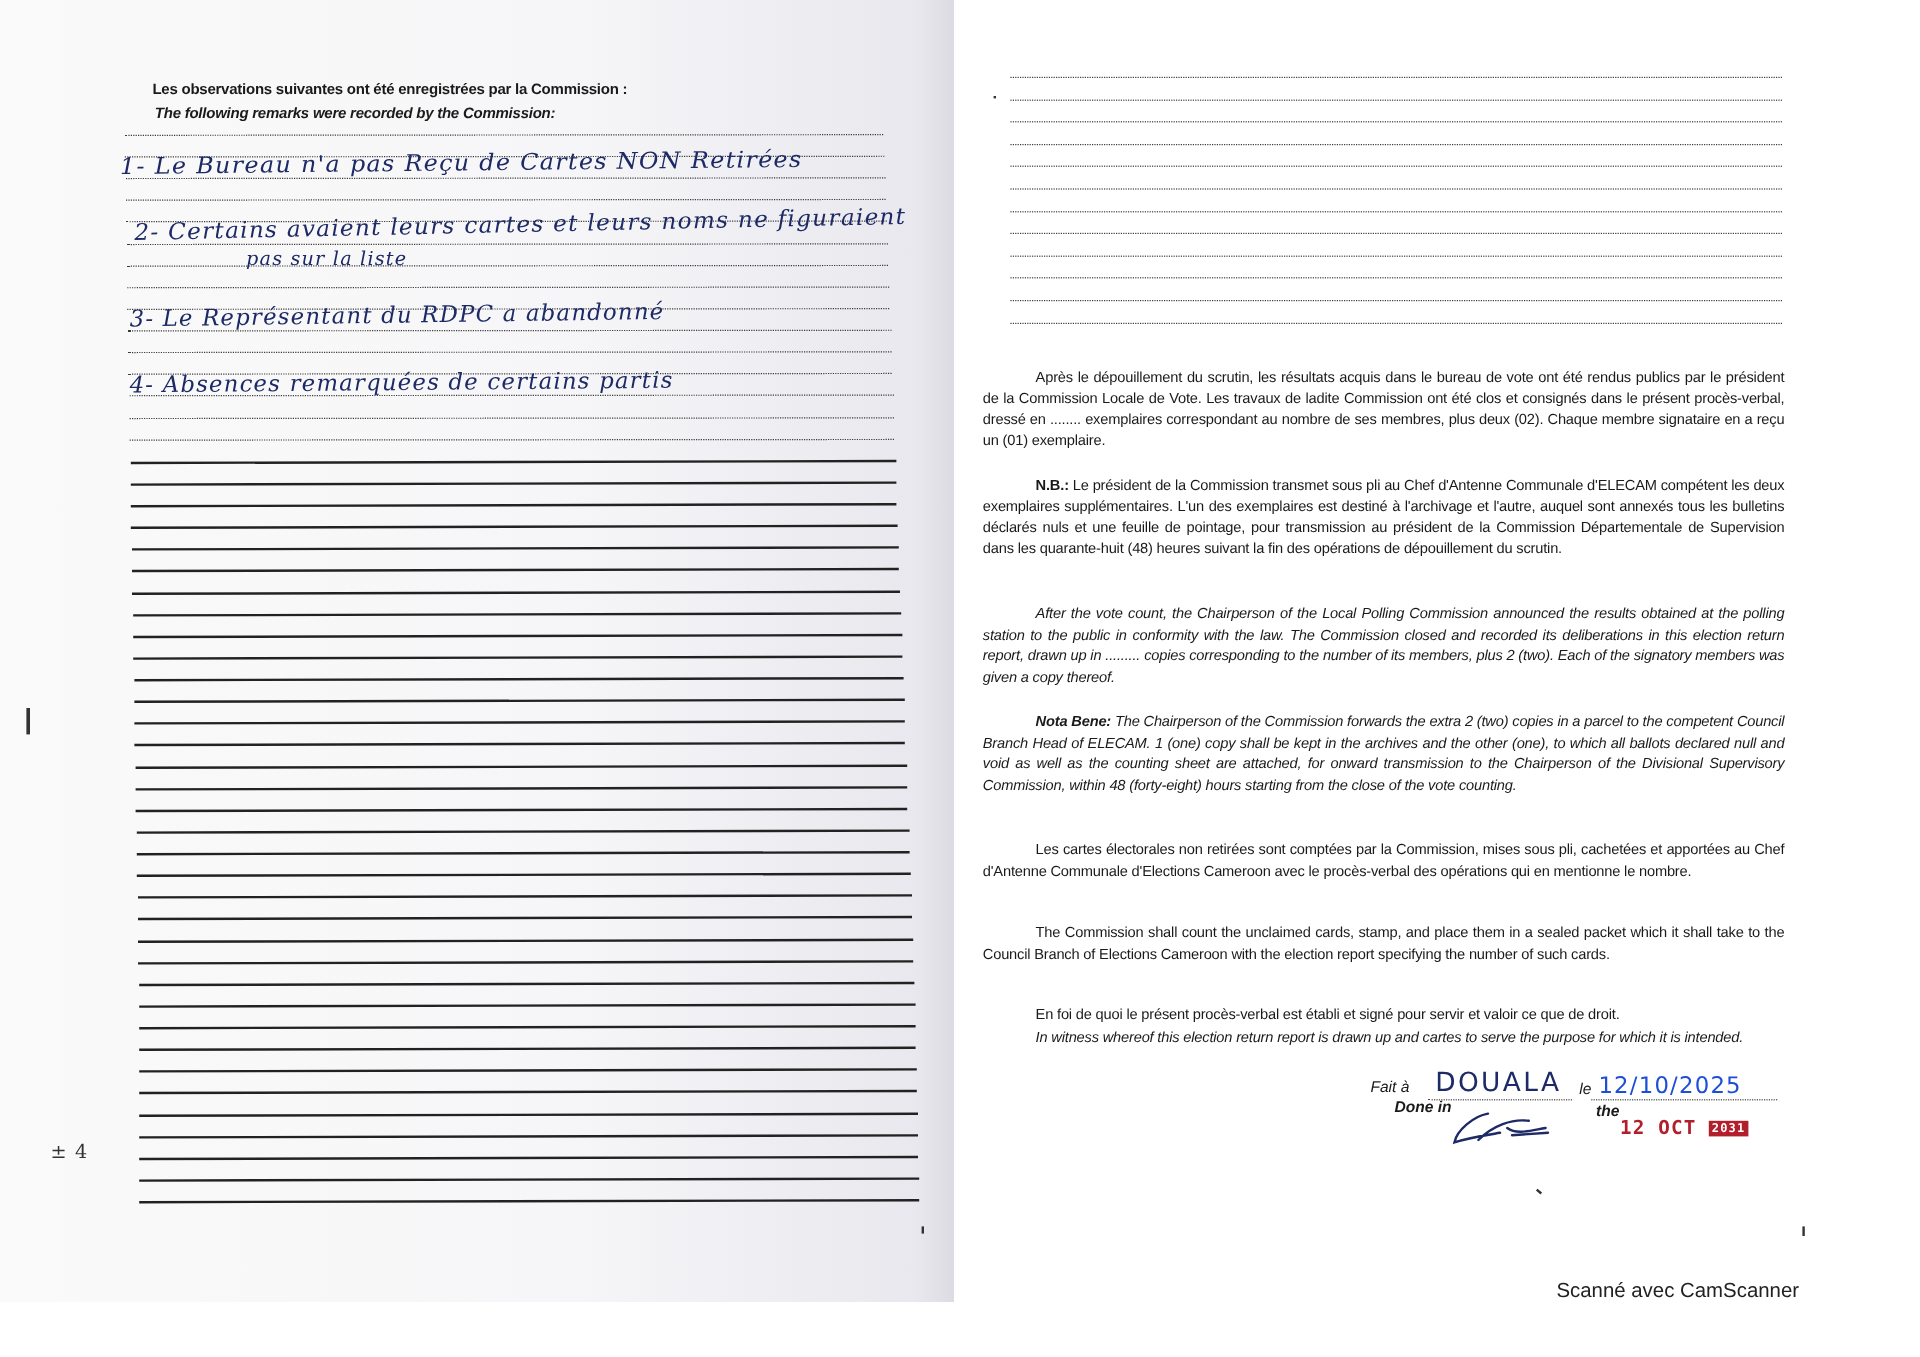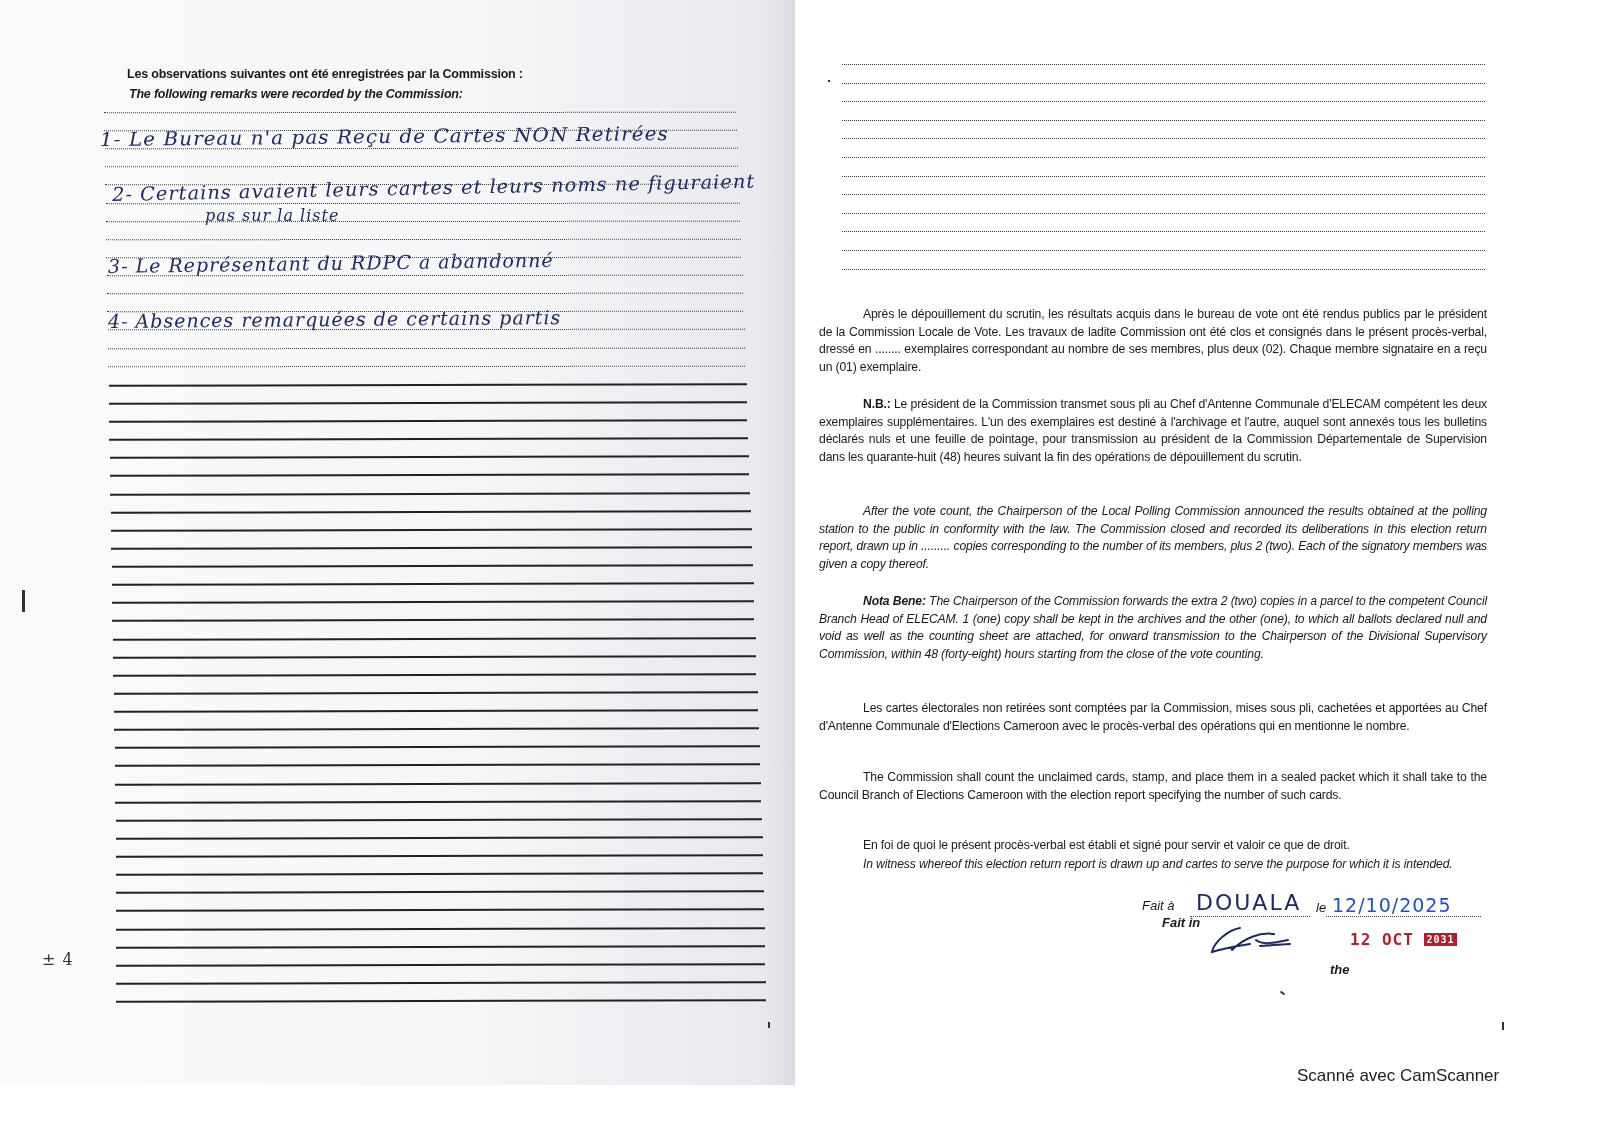--- a/index.html
+++ b/index.html
@@ -197,27 +197,27 @@
   <span class="indent"></span><span>The Commission shall count the unclaimed cards, stamp, and place them in a sealed packet which it shall take to the Council Branch of Elections Cameroon with the election report specifying the number of such cards.</span>
 </div>
 <div class="para" style="top:837px;">
   <span class="indent"></span><span>En foi de quoi le présent procès-verbal est établi et signé pour servir et valoir ce que de droit.</span>
 </div>
 <div class="para it" style="top:856px;">
   <span class="indent"></span><span>In witness whereof this election return report is drawn up and cartes to serve the purpose for which it is intended.</span>
 </div>
 
 <div class="signoff-row" style="left:1142px; top:898px;">Fait à</div>
-<div class="signoff-row" style="left:1162px; top:915px; font-weight:bold;">Fait in</div>
+<div class="signoff-row" style="left:1162px; top:915px; font-weight:bold;">Done in</div>
 <div class="place-hand">DOUALA</div>
 <div class="underline-place"></div>
 <div class="signoff-row" style="left:1316px; top:900px;">le</div>
 <div class="date-hand">12/10/2025</div>
 <div class="underline-date"></div>
-<div class="signoff-row" style="left:1330px; top:918px; font-weight:bold;margin-top:44px;">the</div>
+<div class="signoff-row" style="left:1330px; top:918px; font-weight:bold;">the</div>
 
 <svg class="signature" viewBox="0 0 90 40">
   <path d="M30 8 C 18 10, 4 22, 2 32 C 14 28, 28 26, 40 24 M 22 30 C 34 18, 50 12, 64 14 M 46 20 C 54 26, 66 22, 78 20 M 50 26 L 80 24" stroke="#1d2a66" stroke-width="2" fill="none" stroke-linecap="round"></path>
 </svg>
 
 <div class="stamp">
   <span>12 OCT</span>
   <span class="blk">2031</span>
 </div>
 

